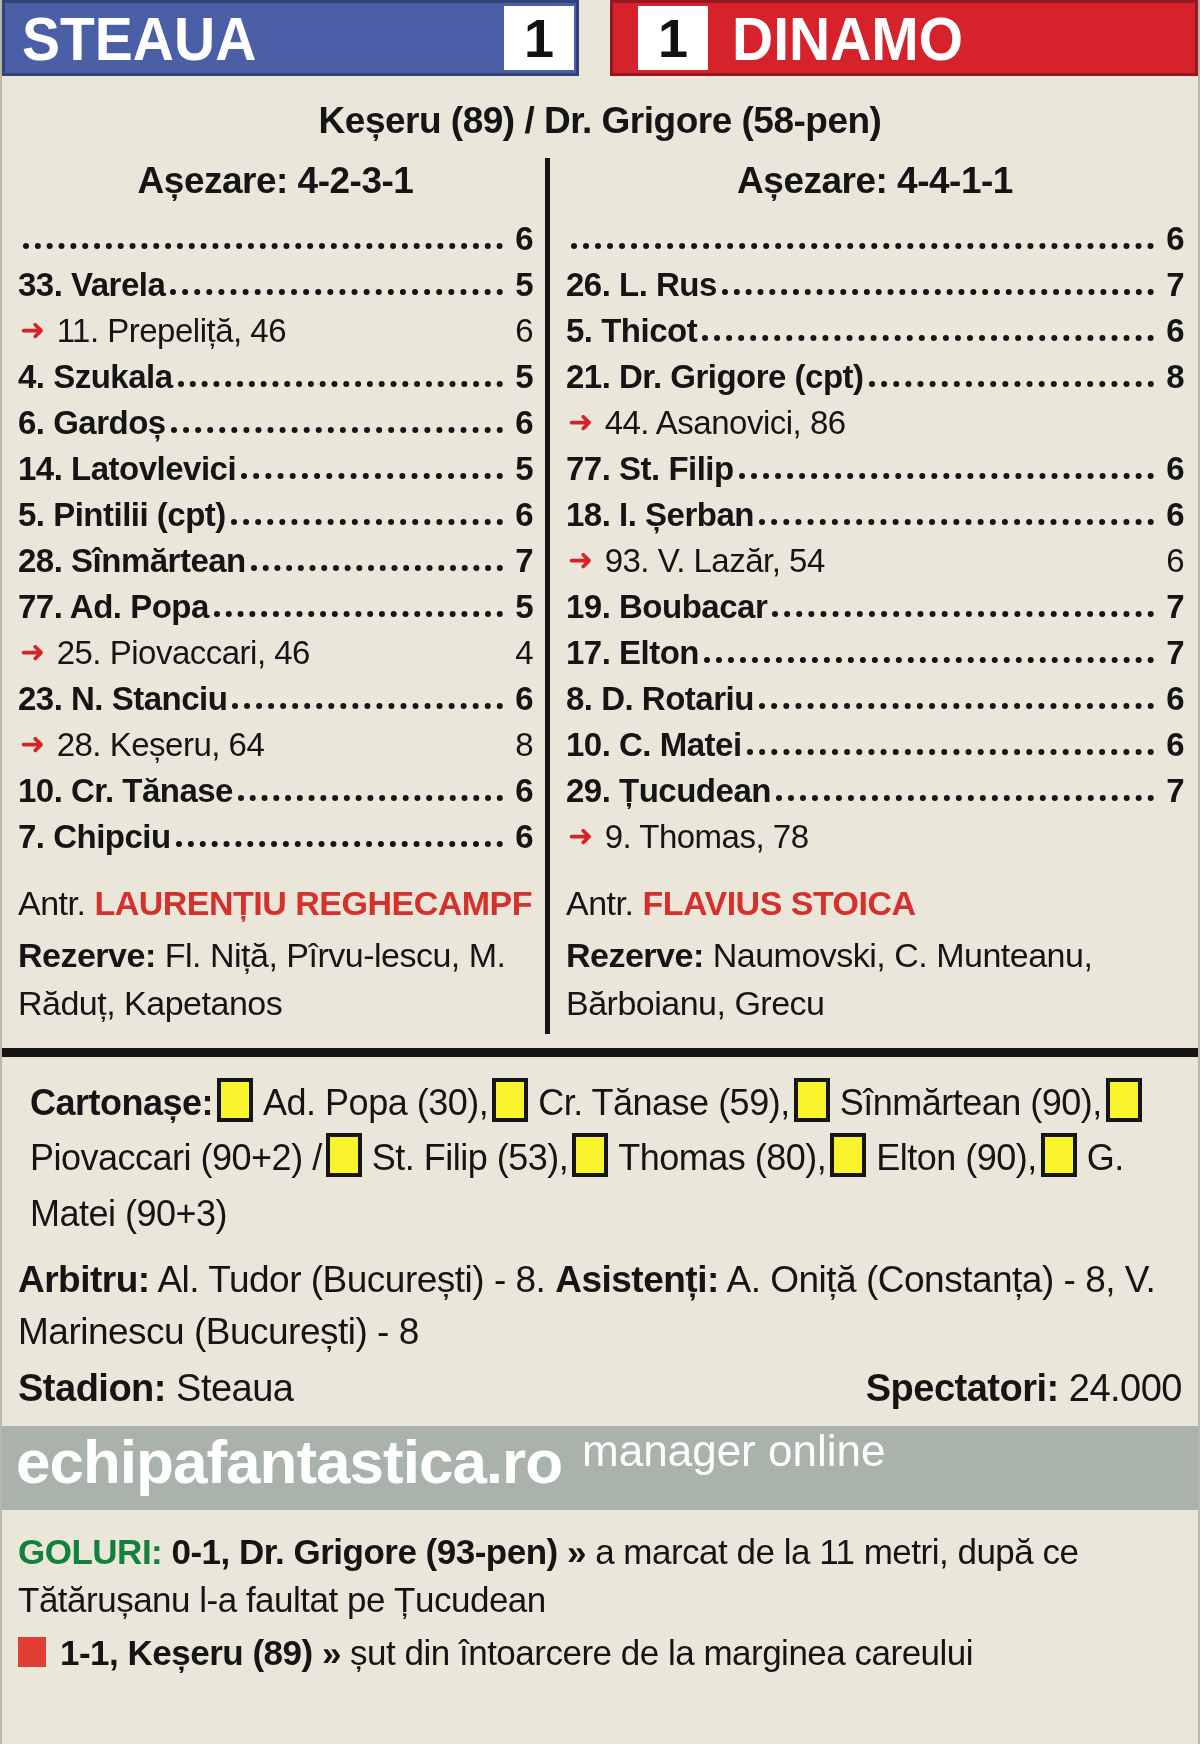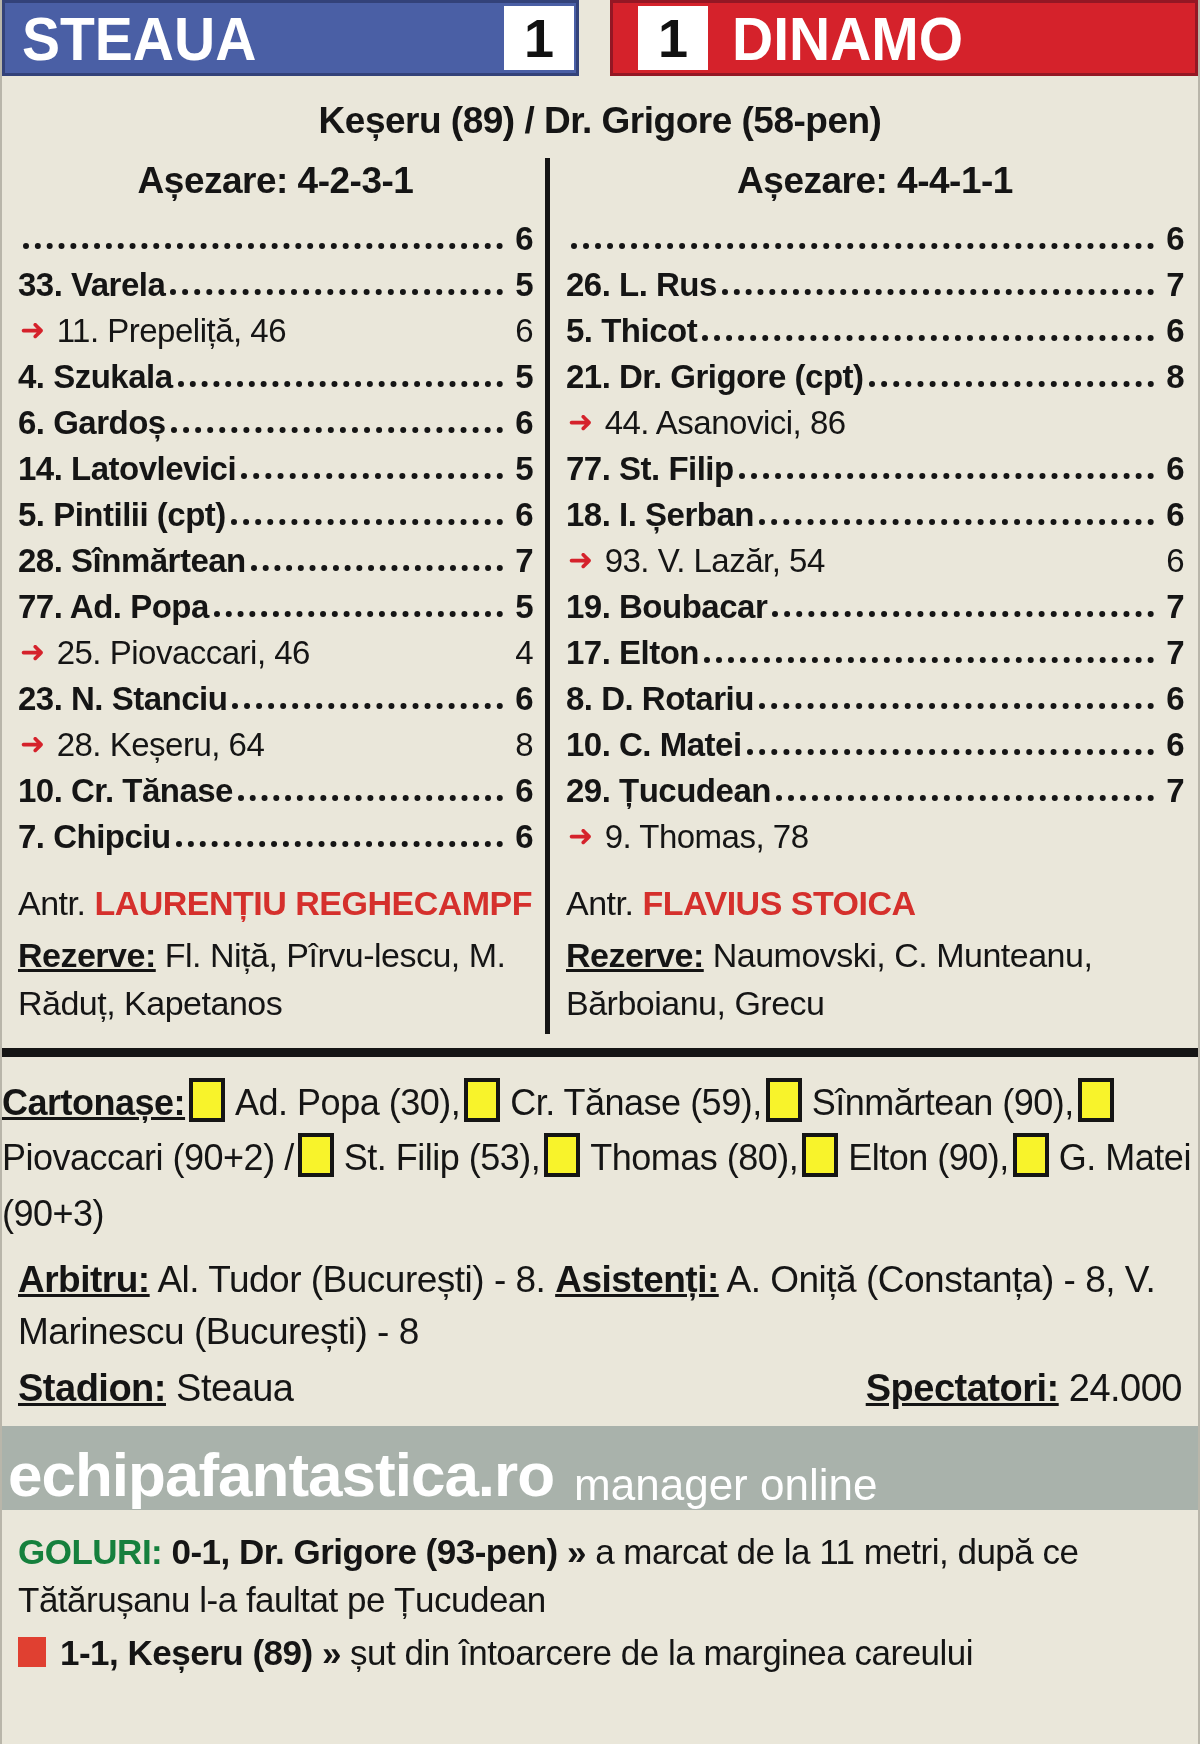--- a/index.html
+++ b/index.html
@@ -35,35 +35,35 @@
   .prow.sub .arrow { display:block; }
   .prow .pname { white-space:nowrap; }
   .prow .dots { flex:1; border-bottom:6px dotted #151515; margin:0 2px 9px 5px; min-width:8px; }
   .prow.sub .dots { border-bottom:none; }
   .prow .rating { min-width:28px; text-align:right; }
   .prow.sub, .prow.sub .rating { font-weight:400; }
 
   .coach { margin-top:28px; font-size:34px; letter-spacing:-0.5px; }
   .coach .cname { font-weight:700; color:#d5302c; letter-spacing:-0.5px; }
   .reserves { margin-top:8px; font-size:34px; line-height:1.42; letter-spacing:-0.5px; }
-  .lbl { font-weight:700;text-decoration:underline; }
+  .lbl { font-weight:700; }
 
   .thick-rule { height:9px; background:#151515; margin-top:14px; }
 
   
-  .cards { padding:18px 0 2px; font-size:36px; line-height:1.55; letter-spacing:-0.5px; }
+  .cards { padding:18px 28px 2px; font-size:36px; line-height:1.55; letter-spacing:-0.5px; }
   .ycard { display:inline-block; width:36px; height:44px; background:#f8f32b; border:4px solid #151515;
            vertical-align:-7px; margin:0 10px 0 4px; }
 
   
   .officials { padding:10px 16px 0; font-size:37px; line-height:1.42; letter-spacing:-0.5px; }
   .venue-row { display:flex; justify-content:space-between; padding:8px 16px 16px; font-size:38px; letter-spacing:-0.5px; }
 
   
-  .banner { background:#a9b2ab; color:#fff; height:84px; display:flex; align-items:flex-end; padding:0 6px; gap:20px; }
+  .banner { background:#a9b2ab; color:#fff; height:84px; display:flex; align-items:flex-start; padding:0 14px; gap:20px; }
   .banner .site { font-size:62px; font-weight:700; letter-spacing:-1px; }
   .banner .tagline { font-size:44px; font-weight:400; }
 
   
   .goals { padding:18px 16px 0; font-size:35px; line-height:1.38; letter-spacing:-0.5px; }
   .goals p { margin-bottom:4px; }
   .goluri { color:#15803d; font-weight:700; }
   .b { font-weight:700; }
   .chev { font-weight:700; }
   .bullet { display:inline-block; width:28px; height:30px; background:#e04031; margin-right:14px; vertical-align:-2px; }

